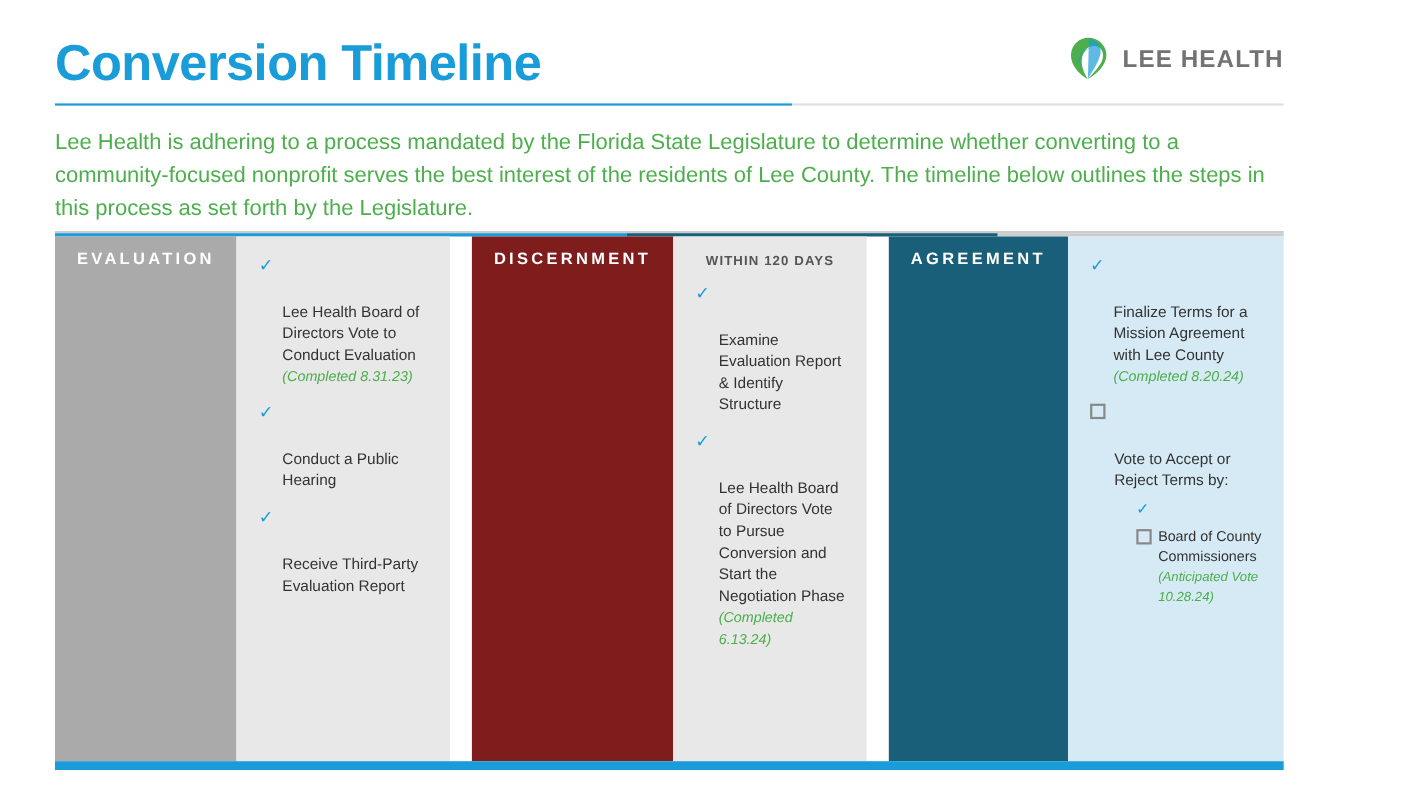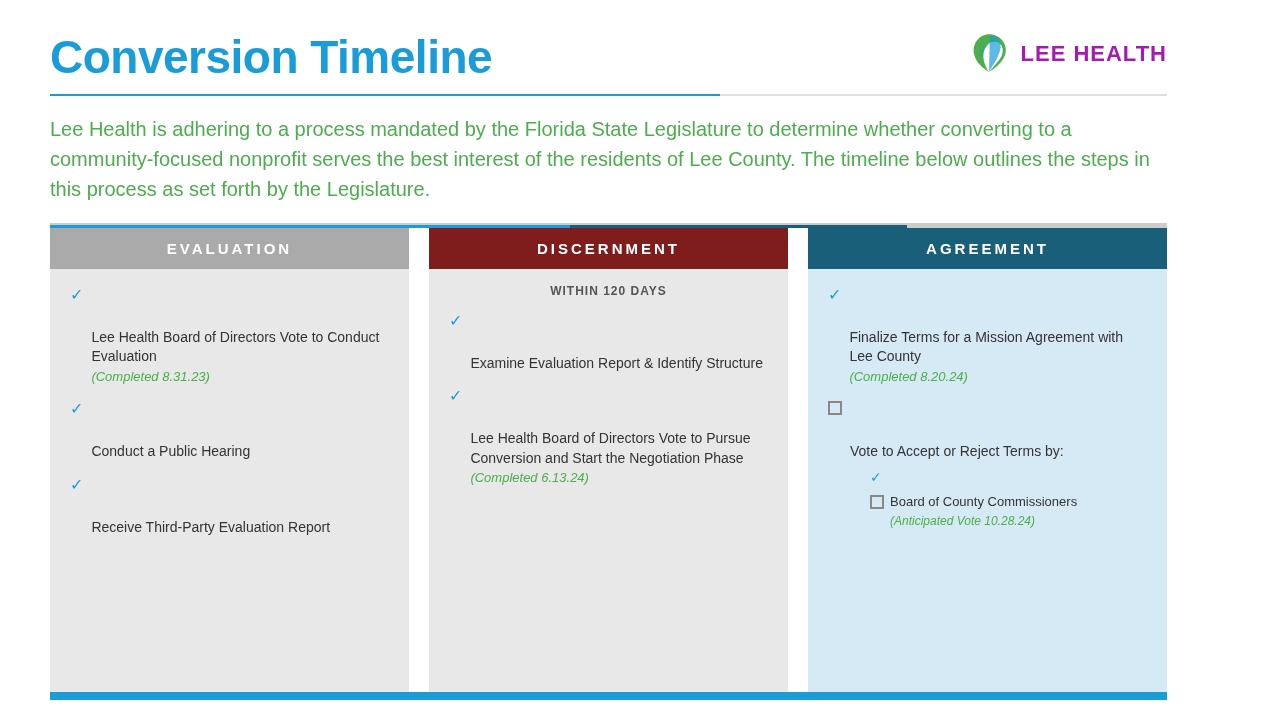--- a/index.html
+++ b/index.html
@@ -36,54 +36,54 @@
       align-items: center;
       gap: 8px;
     }
     .logo-leaf {
       width: 48px;
       height: 48px;
     }
     .logo-text {
       font-size: 22px;
       font-weight: 700;
-      color: #a21caf;
+      color: #737373;
       letter-spacing: 1px;
     }
     
     .divider {
       height: 2px;
       background: linear-gradient(to right, #1a9cd8 60%, #e0e0e0 60%);
       margin-bottom: 18px;
     }
     
     .intro-text {
       font-size: 20px;
       color: #4cae4c;
       line-height: 1.5;
-      margin-bottom: 19px;
+      margin-bottom: 6px;
     }
     
     .divider2 {
       height: 1.5px;
       background: #cccccc;
       margin-bottom: 0px;
     }
     
     .columns {
       display: flex;
       gap: 20px;
       flex: 1;
       margin-top: 0;
     }
     
     .phase-col {
       flex: 1;
       display: flex;
-      flex-direction: column;
+      flex-direction: row;
     }
     .phase-header {
       padding: 12px 20px;
       text-align: center;
       font-size: 15px;
       font-weight: 700;
       letter-spacing: 3px;
       color: #ffffff;
     }
     .phase-header.eval {

